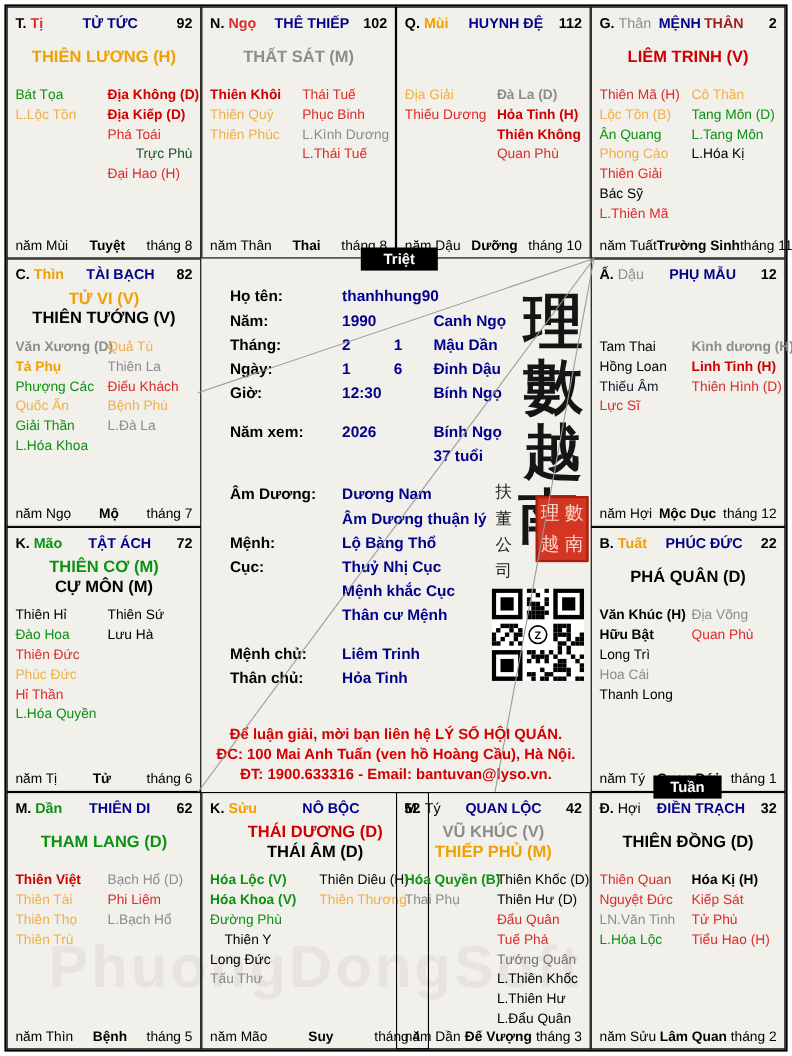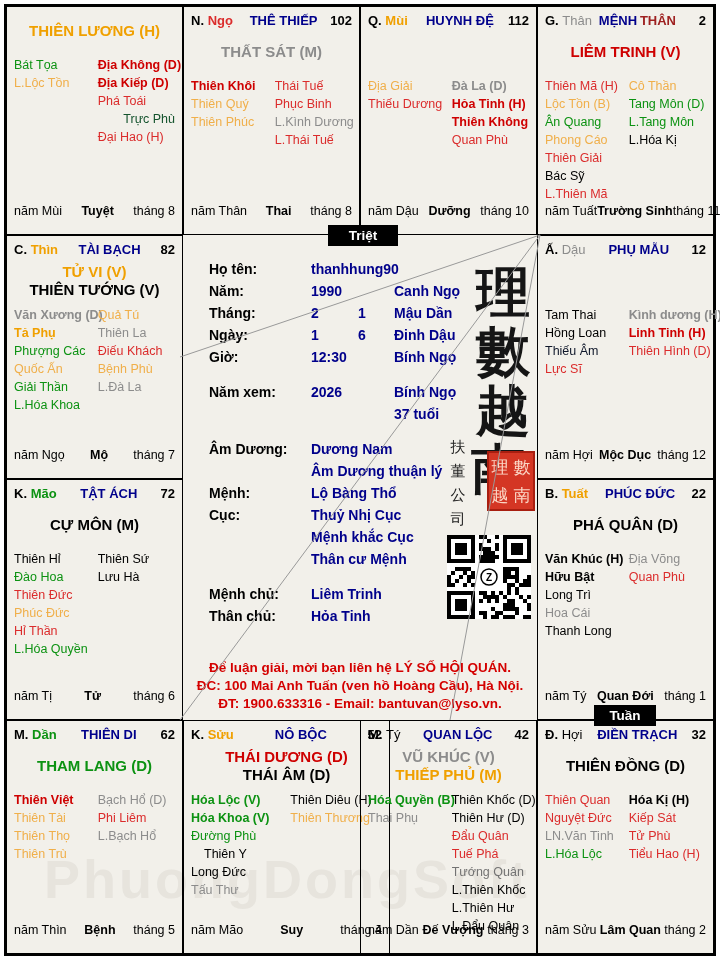--- a/index.html
+++ b/index.html
@@ -12,21 +12,21 @@
   .can{color:#000;}
   .house{flex:1;text-align:center;color:#00008B;}
   .house2{color:#9E2121;margin:0 12px 0 0;}
   .num{min-width:18px;text-align:right;color:#000;}
   .main{height:47px;display:flex;flex-direction:column;justify-content:center;text-align:center;
     font-size:15px;font-weight:bold;line-height:18px;}
   .stars{display:flex;padding:2px 7px 0 7px;font-size:12.5px;line-height:18px;}
   .colL{width:52%;}
   .colR{width:48%;}
   .star{white-space:nowrap;}
-  .ftr{position:absolute;left:7px;right:7px;bottom:16px;display:flex;align-items:baseline;
+  .ftr{position:absolute;left:7px;right:7px;bottom:4px;display:flex;align-items:baseline;
     font-size:12.5px;color:#000;white-space:nowrap;}
   .stage{flex:1;text-align:center;font-weight:bold;}
   #center{position:absolute;left:177px;top:229px;width:354px;height:485px;}
   #info{position:absolute;left:26px;top:26px;font-size:14px;font-weight:bold;}
   .irow{display:flex;height:22px;white-space:nowrap;}
   .gap{height:13px;}
   .ilab{display:inline-block;width:102px;color:#000;}
   .iv1{display:inline-block;min-width:47px;color:#00008B;}
   .iv2{display:inline-block;min-width:36px;color:#00008B;}
   .iv3{color:#00008B;}
@@ -298,20 +298,25 @@
     <div id="ad">
         <div class="adline">Để luận giải, mời bạn liên hệ LÝ SỐ HỘI QUÁN.</div>
         <div class="adline">ĐC: 100 Mai Anh Tuấn (ven hồ Hoàng Cầu), Hà Nội.</div>
         <div class="adline">ĐT: 1900.633316 - Email: bantuvan@lyso.vn.</div>
       </div>
   </div>
 
   <div id="triet" class="badge">Triệt</div>
   <div id="tuan" class="badge">Tuần</div>
 <div class="cell" style="left: 0px; top: 0px; width: 177px; height: 229px;">
+      <div class="hdr">
+        <span class="who"><span class="can">T.</span> <span class="chi" style="color: rgb(219, 44, 44);">Tị</span></span>
+        <span class="house">TỬ TỨC</span>
+        <span class="num">92</span>
+      </div>
       <div class="main">
         <div style="color: rgb(240, 160, 0);">THIÊN LƯƠNG (H)</div>
       </div>
       <div class="stars">
         <div class="colL">
           <div class="star" style="color: rgb(12, 146, 18);">Bát Tọa</div>
           <div class="star" style="color: rgb(240, 175, 74);">L.Lộc Tồn</div>
         </div>
         <div class="colR">
           <div class="star" style="color: rgb(206, 0, 0); font-weight: bold;">Địa Không (D)</div>
@@ -472,20 +477,21 @@
         <span class="thang">tháng 12</span>
       </div>
     </div>
     <div class="cell" style="left: 0px; top: 473px; width: 177px; height: 241px;">
       <div class="hdr">
         <span class="who"><span class="can">K.</span> <span class="chi" style="color: rgb(12, 146, 18);">Mão</span></span>
         <span class="house">TẬT ÁCH</span>
         <span class="num">72</span>
       </div>
       <div class="main">
+        <div style="color: rgb(12, 146, 18);">THIÊN CƠ (M)</div>
         <div style="color: rgb(0, 0, 0);">CỰ MÔN (M)</div>
       </div>
       <div class="stars">
         <div class="colL">
           <div class="star" style="color: rgb(0, 0, 0);">Thiên Hỉ</div>
           <div class="star" style="color: rgb(12, 146, 18);">Đào Hoa</div>
           <div class="star" style="color: rgb(219, 44, 44);">Thiên Đức</div>
           <div class="star" style="color: rgb(240, 175, 74);">Phúc Đức</div>
           <div class="star" style="color: rgb(219, 44, 44);">Hỉ Thần</div>
           <div class="star" style="color: rgb(12, 146, 18);">L.Hóa Quyền</div>

